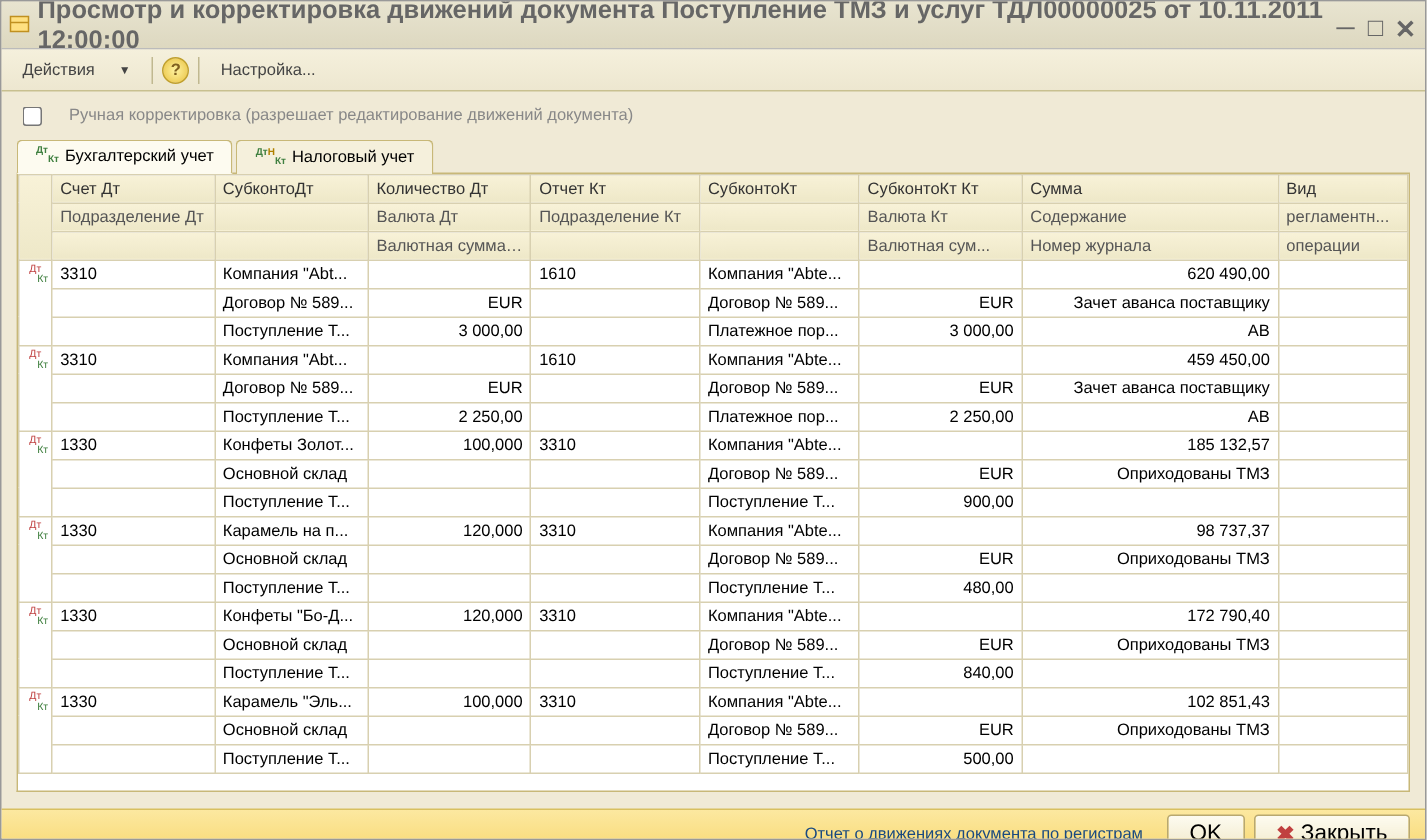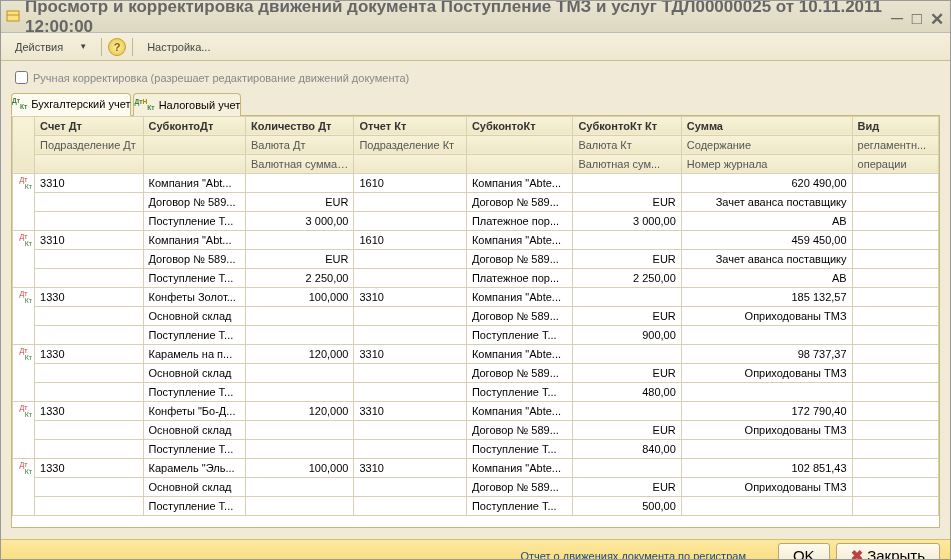--- a/index.html
+++ b/index.html
@@ -7,41 +7,41 @@
 .titlebar { background: linear-gradient(#e8e4d0, #ddd8c0); height: 32px; display: flex; align-items: center; padding: 0 4px; color: #666; font-weight: bold; font-size: 17px; border-bottom: 1px solid #bbb; }
 .titlebar-icon { width: 16px; height: 16px; margin-right: 4px; }
 .titlebar-icon svg { width: 16px; height: 16px; }
 .win-controls { margin-left: auto; display: flex; gap: 2px; }
 .win-btn { width: 18px; height: 16px; text-align: center; color: #666; cursor: pointer; }
 .toolbar { background: linear-gradient(#f5f0dc, #ede7d0); height: 28px; display: flex; align-items: center; padding: 0 6px; border-bottom: 1px solid #c8c090; gap: 4px; }
 .toolbar-btn { padding: 3px 8px; color: #444; cursor: pointer; display: flex; align-items: center; gap: 13px; }
 .toolbar-sep { width: 1px; height: 18px; background: #c0b890; margin: 0 2px; }
 .help-icon { width: 18px; height: 18px; border-radius: 50%; background: radial-gradient(#fff3a0, #e8c040); display: flex; align-items: center; justify-content: center; color: #806020; font-weight: bold; border: 1px solid #c0a030; }
 .content { padding: 8px 10px; height: 478px; }
-.checkbox-row { display: flex; align-items: center; gap: 5px; color: #888; padding: 2px 4px 8px; }
+.checkbox-row { display: flex; align-items: flex-start; gap: 18px; color: #888; padding: 2px 4px 8px; }
 .checkbox-row input { width: 13px; height: 13px; }
 .tabs { display: flex; border-bottom: 1px solid #c8b878; }
-.tab { padding: 4px 0; background: #f5f0dc; border: 1px solid #c8b878; border-bottom: none; border-radius: 4px 4px 0 0; margin-right: 2px; display: flex; align-items: center; gap: 4px; cursor: pointer; position: relative; top: 1px; }
+.tab { padding: 4px 12px; background: #f5f0dc; border: 1px solid #c8b878; border-bottom: none; border-radius: 4px 4px 0 0; margin-right: 2px; display: flex; align-items: center; gap: 4px; cursor: pointer; position: relative; top: 1px; }
 .tab.active { background: #fdfbf0; border-bottom: 1px solid #fdfbf0; }
 .tab-icon { font-size: 8px; line-height: 1; }
 .dt-kt { color: #c04040; font-weight: bold; }
 .dt-kt sup { color: #408040; }
 .grid-wrap { border: 1px solid #c8b878; border-top: none; background: #fff; height: 412px; overflow: auto; }
 table { border-collapse: collapse; width: 100%; table-layout: fixed; }
 th, td { border: 1px solid #d8d0b0; padding: 3px 5px; font-size: 11px; text-align: left; white-space: nowrap; overflow: hidden; text-overflow: ellipsis; height: 19px; }
 thead th { background: linear-gradient(#f8f2d8, #eee8c8); color: #555; font-weight: normal; }
-thead tr:first-child th { font-weight: bold; color: #333; }
+thead tr:first-child th { font-weight: normal; color: #333; }
 .row-icon-cell { width: 22px; text-align: center; vertical-align: top; padding: 2px; }
 .row-icon { font-size: 7px; line-height: 1; }
 .row-icon .dt { color: #c04040; display: block; }
 .row-icon .kt { color: #408040; display: block; text-align: right; }
 .num { text-align: right; }
 .bold { font-weight: normal; }
 .footer { background: linear-gradient(#fce8a0, #f8d870); height: 32px; display: flex; align-items: center; justify-content: flex-end; padding: 0 10px; gap: 6px; border-top: 1px solid #d8c060; }
-.footer-link { color: #1a4a80; cursor: pointer; margin-right: 26px; }
+.footer-link { color: #1a4a80; cursor: pointer; margin-right: 10px; }
 .btn { padding: 3px 14px; background: linear-gradient(#fdfbf0, #f0e8c8); border: 1px solid #b8a870; border-radius: 3px; cursor: pointer; font-size: 15px; }
 .btn-close { display: flex; align-items: center; gap: 4px; }
 .x-icon { color: #c04040; font-weight: bold; }
 .col-icon { width: 22px; }
 .col-a { width: 108px; }
 .col-b { width: 102px; }
 .col-c { width: 108px; }
 .col-d { width: 112px; }
 .col-e { width: 106px; }
 .col-f { width: 108px; }

